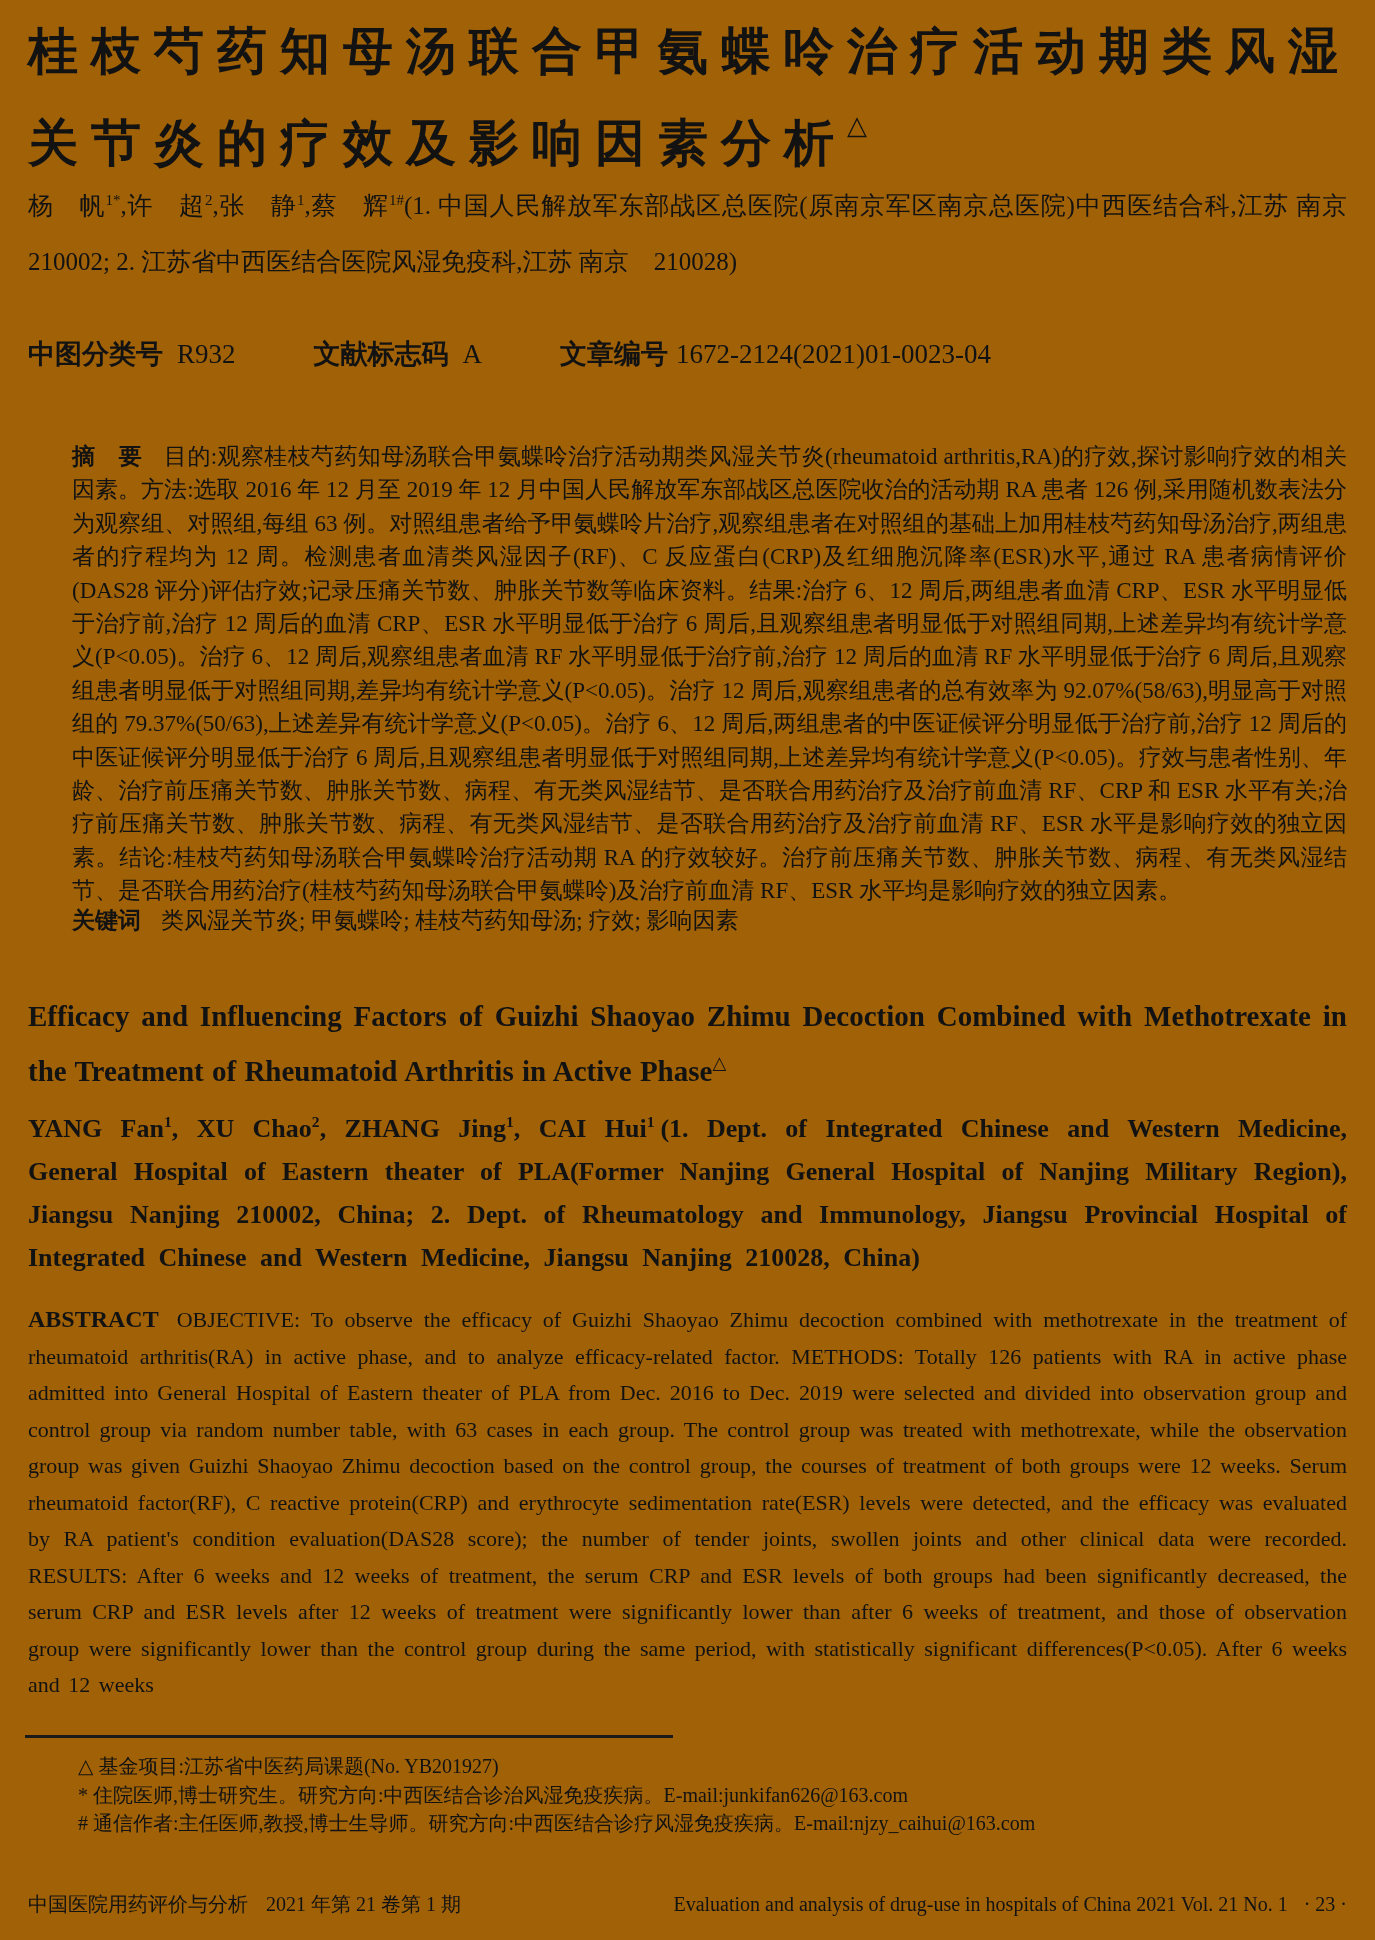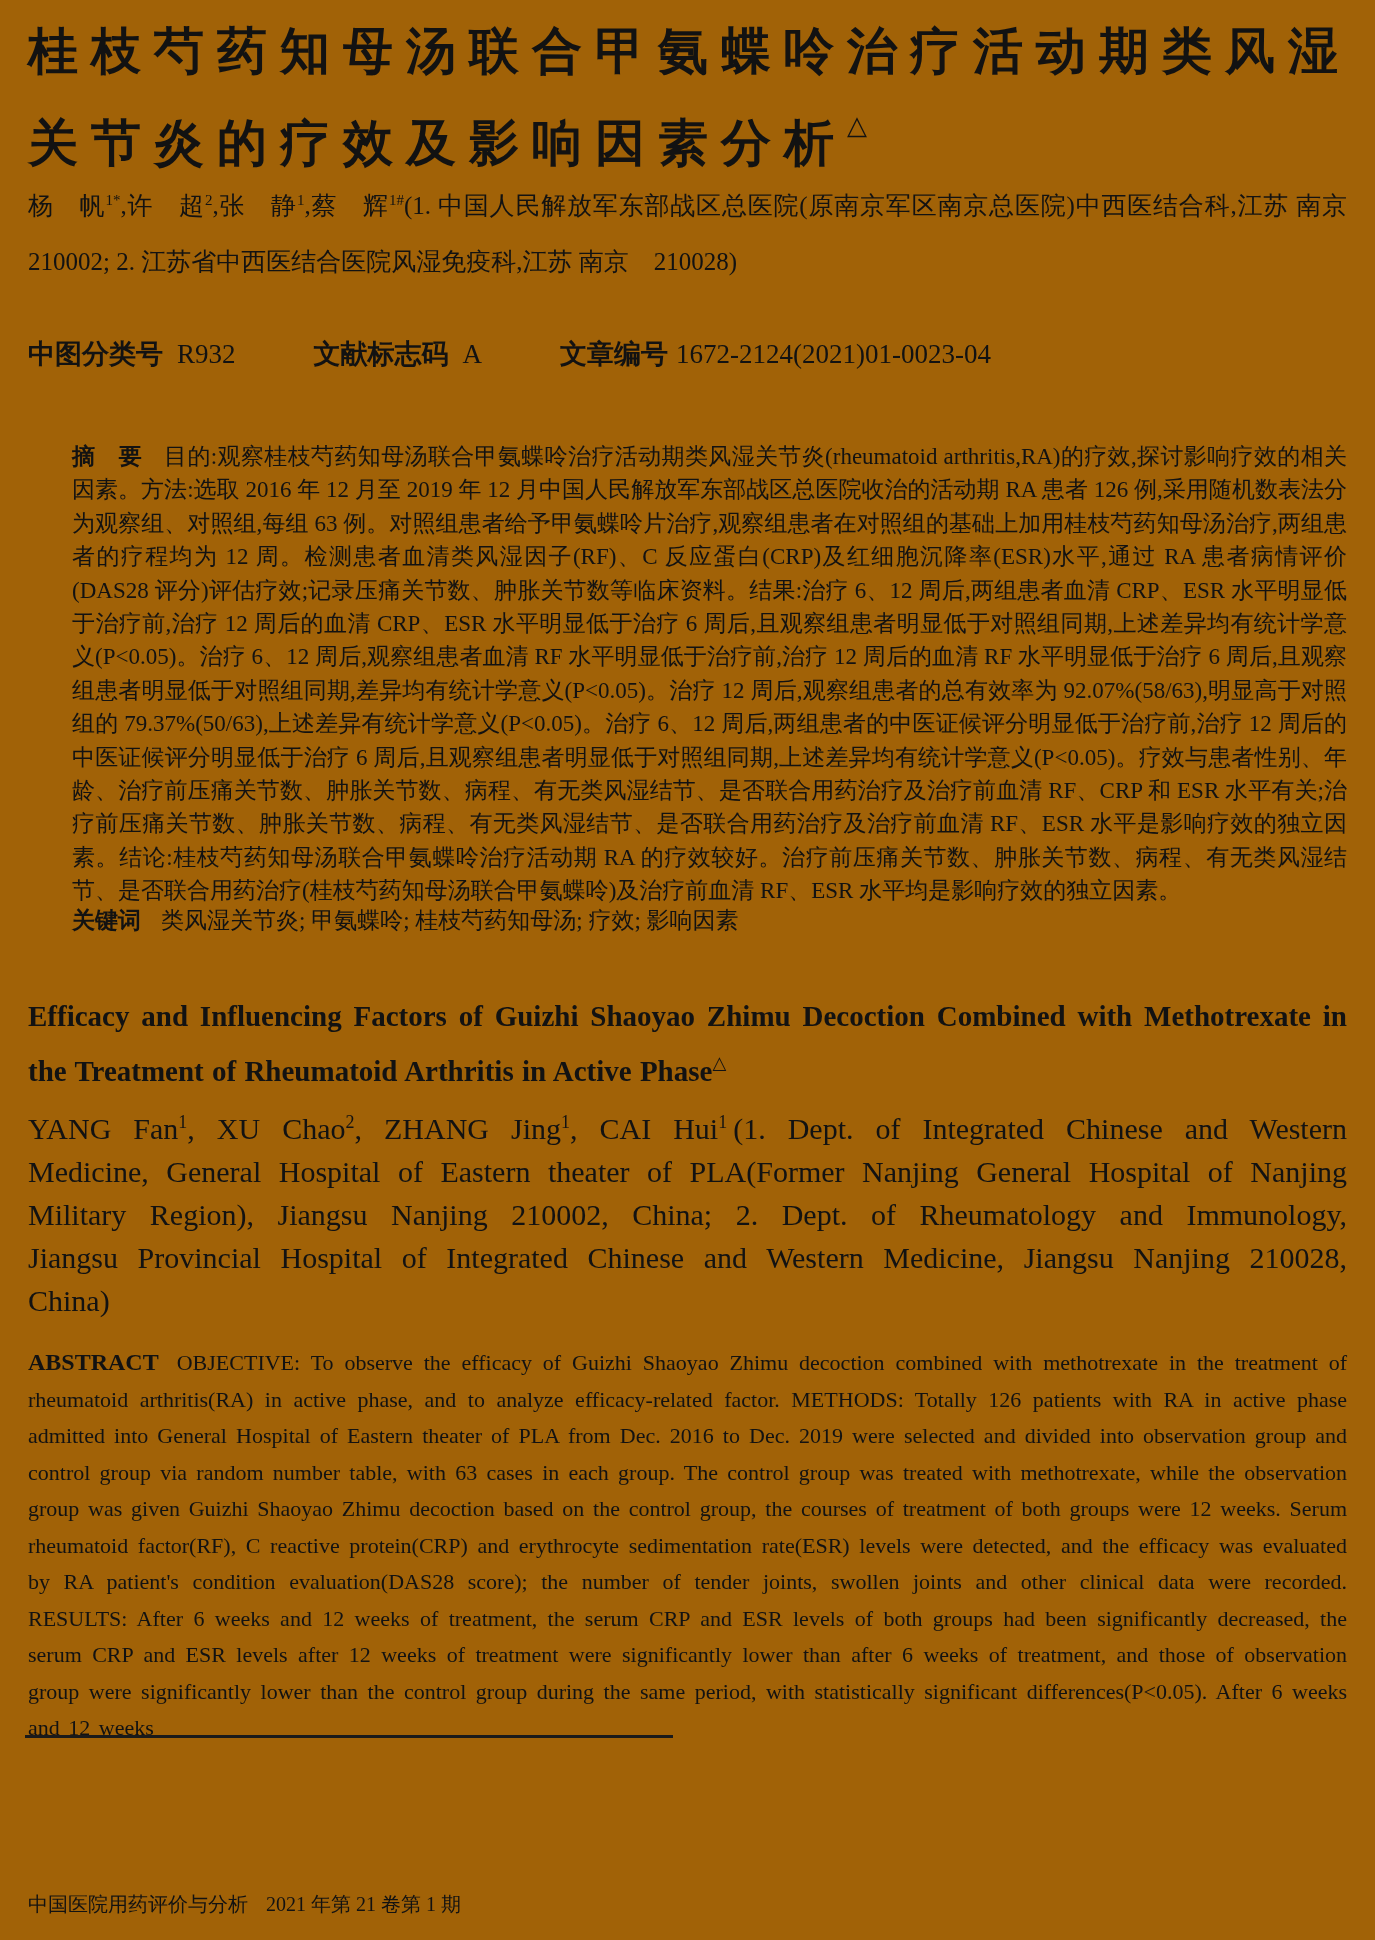--- a/index.html
+++ b/index.html
@@ -78,25 +78,26 @@
     font-weight: 700;
     line-height: 47px;
     text-align: justify;
     text-align-last: left;
     word-spacing: 1px;
     margin: 0;
   }
   .title-en .title-sup-en { font-size: 18px; vertical-align: 12px; }
   .authors-en {
     margin: 12px 0 0 0;
-    font-size: 30px;
+    font-size: 26px;
     line-height: 43px;
     text-align: justify;
     text-align-last: left;
     word-spacing: 7px;
+    font-weight: bold;
   }
   .authors-en .affil { margin-left: 6px; }
   .abstract-en {
     margin: 22px 0 0 0;
     font-size: 22px;
     line-height: 36.5px;
     text-align: justify;
     text-align-last: left;
     word-spacing: 3px;
   }
@@ -167,20 +168,28 @@
     <p class="authors-en">
       <span>YANG Fan</span><sup>1</sup><span>, </span><span>XU Chao</span><sup>2</sup><span>, </span><span>ZHANG Jing</span><sup>1</sup><span>, </span><span>CAI Hui</span><sup>1</sup><span class="affil">(1. Dept. of Integrated Chinese and Western Medicine, General Hospital of Eastern theater of PLA(Former Nanjing General Hospital of Nanjing Military Region), Jiangsu Nanjing 210002, China; 2. Dept. of Rheumatology and Immunology, Jiangsu Provincial Hospital of Integrated Chinese and Western Medicine, Jiangsu Nanjing 210028, China)</span>
     </p>
     <p class="abstract-en">
       <span class="hei label-gap" style="font-family:'Liberation Serif','DejaVu Serif',serif;">ABSTRACT</span><span>OBJECTIVE: To observe the efficacy of Guizhi Shaoyao Zhimu decoction combined with methotrexate in the treatment of rheumatoid arthritis(RA) in active phase, and to analyze efficacy-related factor. METHODS: Totally 126 patients with RA in active phase admitted into General Hospital of Eastern theater of PLA from Dec. 2016 to Dec. 2019 were selected and divided into observation group and control group via random number table, with 63 cases in each group. The control group was treated with methotrexate, while the observation group was given Guizhi Shaoyao Zhimu decoction based on the control group, the courses of treatment of both groups were 12 weeks. Serum rheumatoid factor(RF), C reactive protein(CRP) and erythrocyte sedimentation rate(ESR) levels were detected, and the efficacy was evaluated by RA patient's condition evaluation(DAS28 score); the number of tender joints, swollen joints and other clinical data were recorded. RESULTS: After 6 weeks and 12 weeks of treatment, the serum CRP and ESR levels of both groups had been significantly decreased, the serum CRP and ESR levels after 12 weeks of treatment were significantly lower than after 6 weeks of treatment, and those of observation group were significantly lower than the control group during the same period, with statistically significant differences(P&lt;0.05). After 6 weeks and 12 weeks</span>
     </p>
   </div>
 
   <div class="divider"></div>
 
+  <div class="abs footnotes" style="top:1752px;">
+    <p>△ 基金项目:江苏省中医药局课题(No. YB201927)</p>
+    <p>* 住院医师,博士研究生。研究方向:中西医结合诊治风湿免疫疾病。E-mail:junkifan626@163.com</p>
+    <p># 通信作者:主任医师,教授,博士生导师。研究方向:中西医结合诊疗风湿免疫疾病。E-mail:njzy_caihui@163.com</p>
+  </div>
 
   <div class="abs footer-row" style="top:1891px;">
     <span>
       <span>中国医院用药评价与分析</span><span class="issue">2021 年第 21 卷第 1 期</span>
+    </span>
+    <span>
+      <span>Evaluation and analysis of drug-use in hospitals of China 2021 Vol. 21 No. 1</span><span class="pageno">· 23 ·</span>
     </span>
   </div>
 
 </div>
 
 </body></html>

